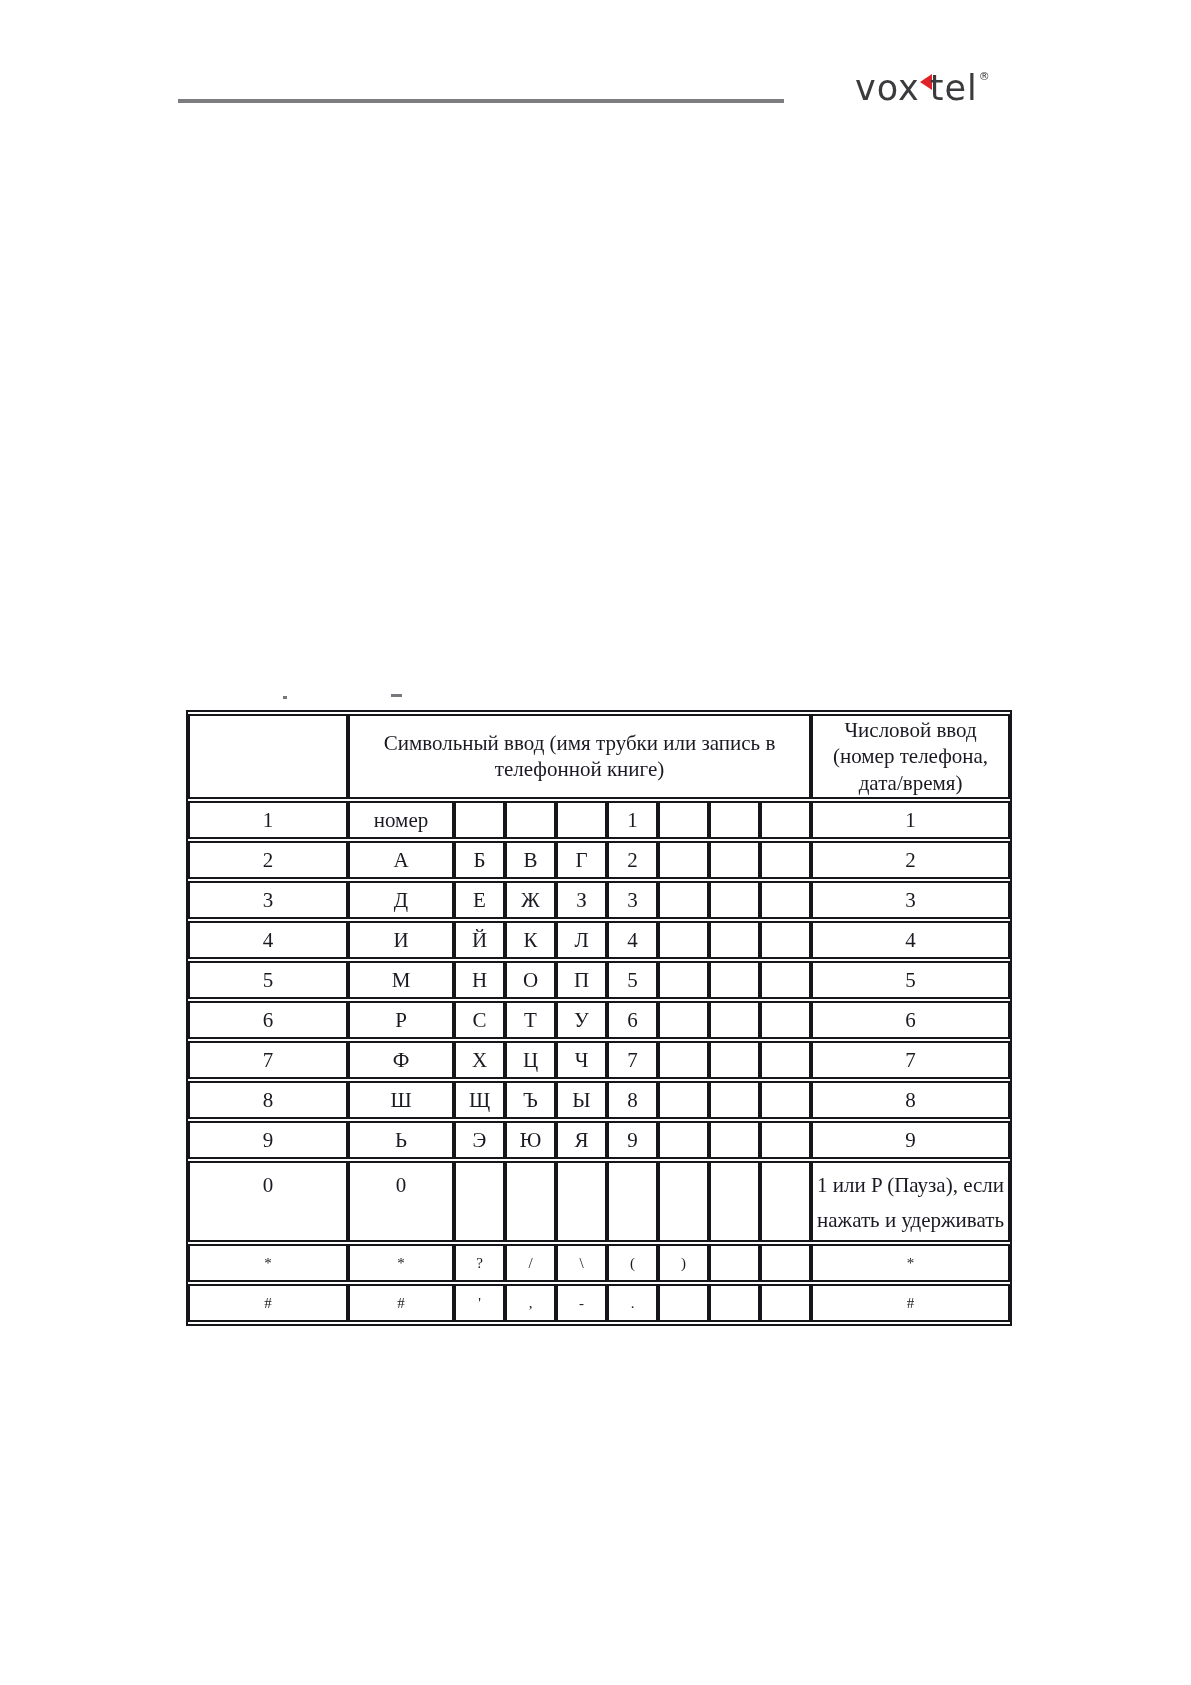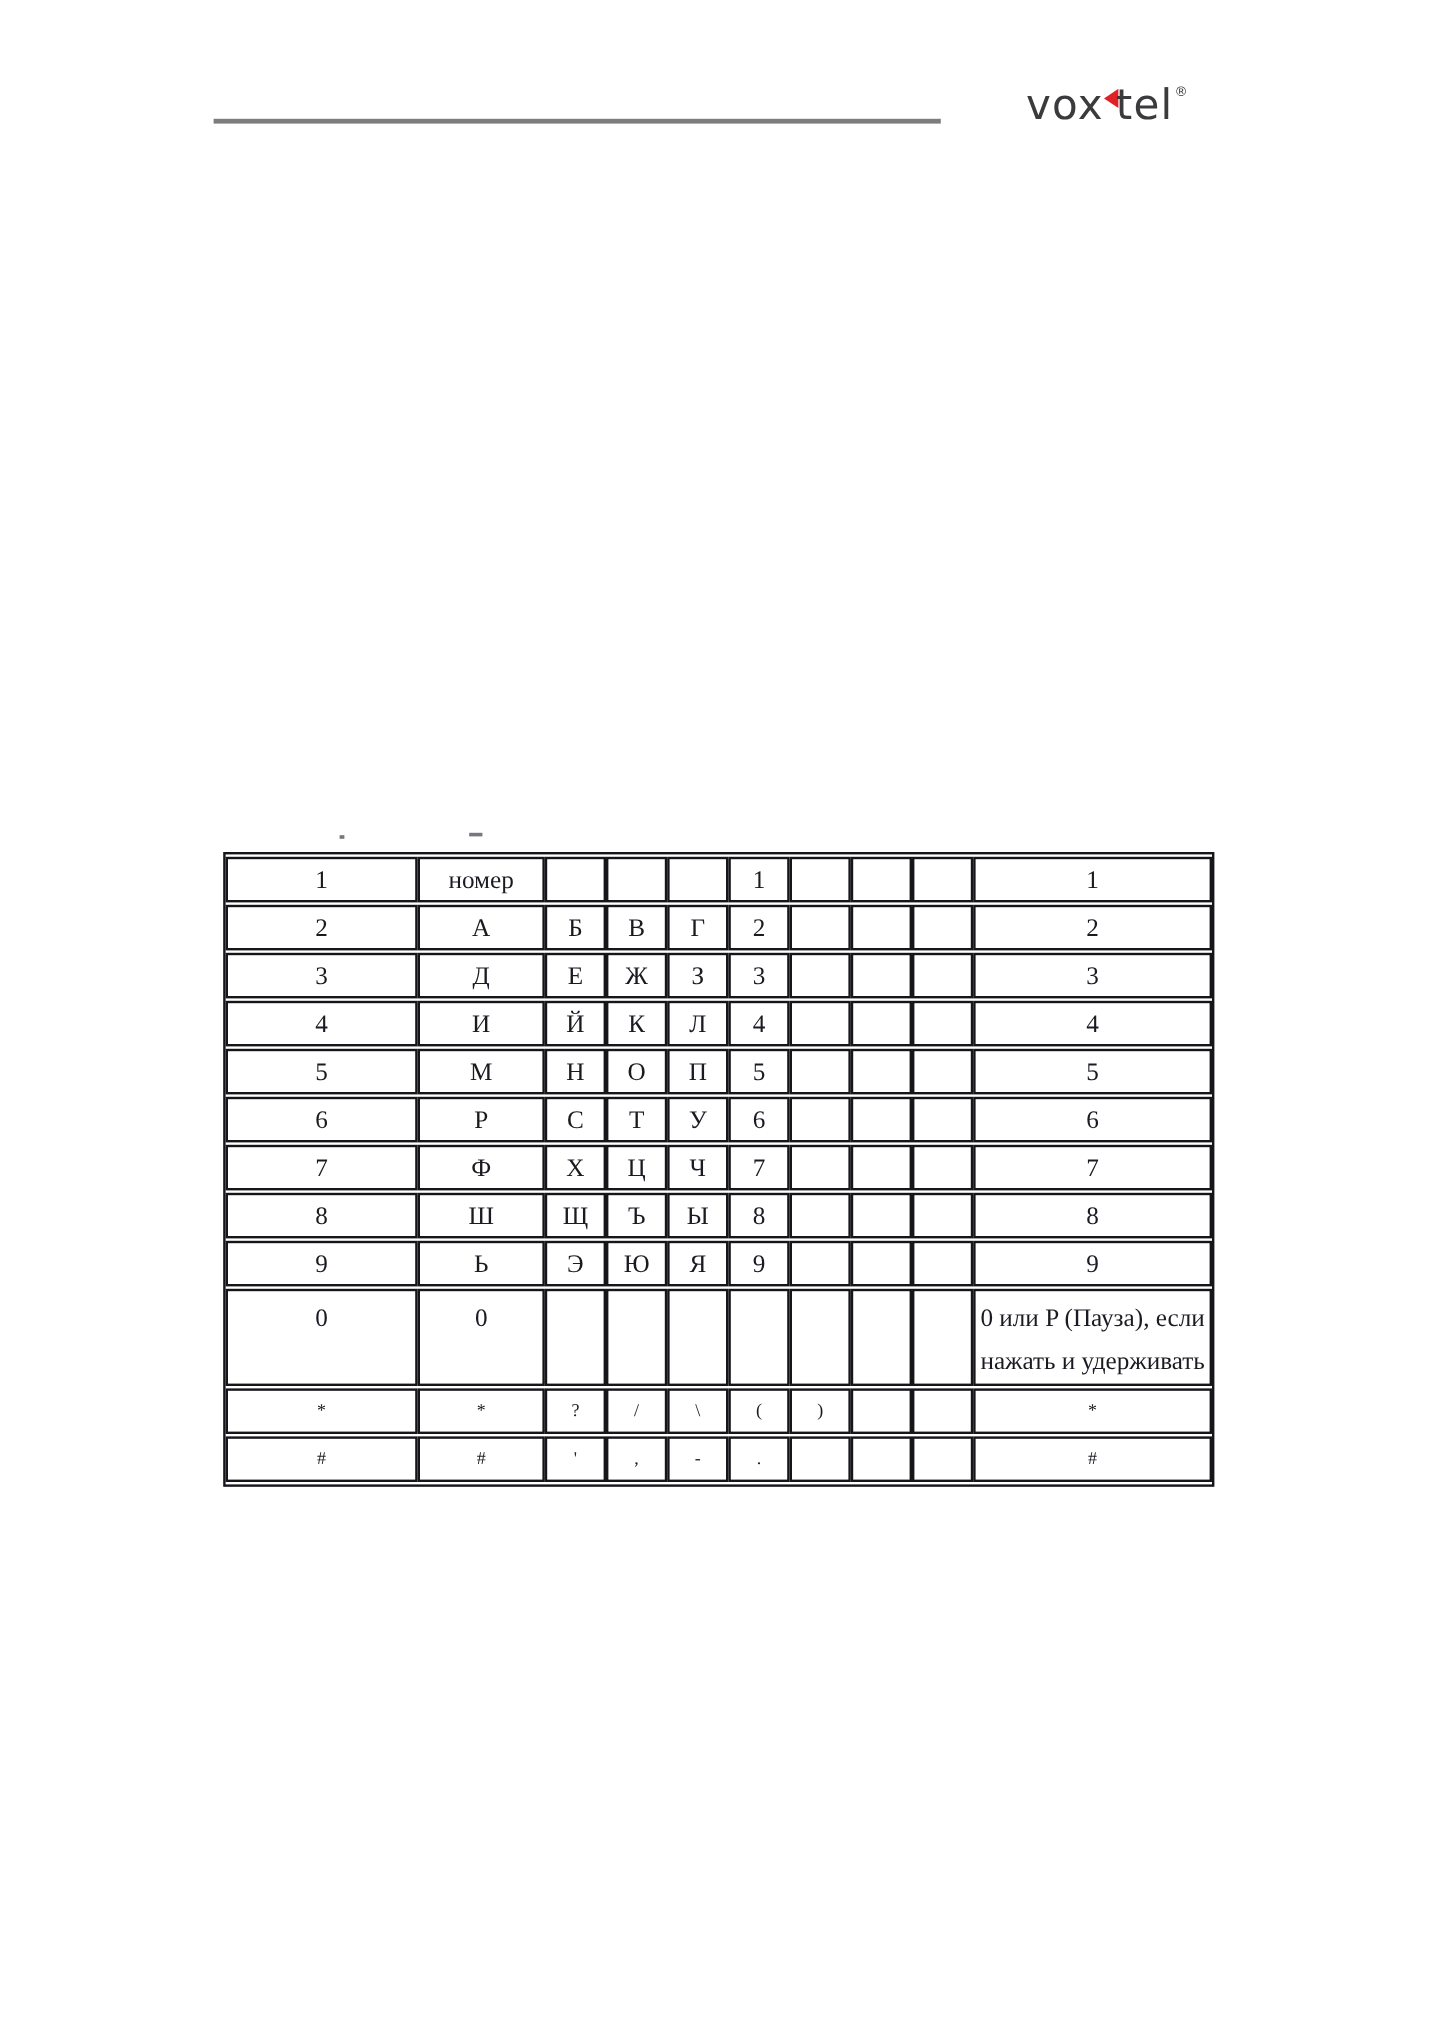--- a/index.html
+++ b/index.html
@@ -132,20 +132,25 @@
       <col style="width:51px">
         <col style="width:51px">
         <col style="width:51px">
         <col style="width:51px">
       <col style="width:51px">
         <col style="width:51px">
         <col style="width:51px">
       <col style="width:199px">
     </colgroup>
     <thead>
+      <tr class="hdr">
+        <td></td>
+        <td colspan="8">Символьный ввод (имя трубки или запись в телефонной книге)</td>
+        <td>Числовой ввод (номер телефона, дата/время)</td>
+      </tr>
     </thead>
     <tbody>
         <tr>
           <td>1</td>
           <td>номер</td>
           <td></td>
           <td></td>
           <td></td>
           <td>1</td>
           <td></td>
@@ -252,21 +257,21 @@
         <tr class="tall">
           <td>0</td>
           <td>0</td>
           <td></td>
           <td></td>
           <td></td>
           <td></td>
           <td></td>
           <td></td>
           <td></td>
-          <td>0 или P (Пауза), если нажать и удерживать</td>
+          <td>1 или P (Пауза), если нажать и удерживать</td>
         </tr>
         <tr>
           <td>*</td>
           <td>*</td>
           <td>?</td>
           <td>/</td>
           <td>\</td>
           <td>(</td>
           <td>)</td>
           <td></td>

